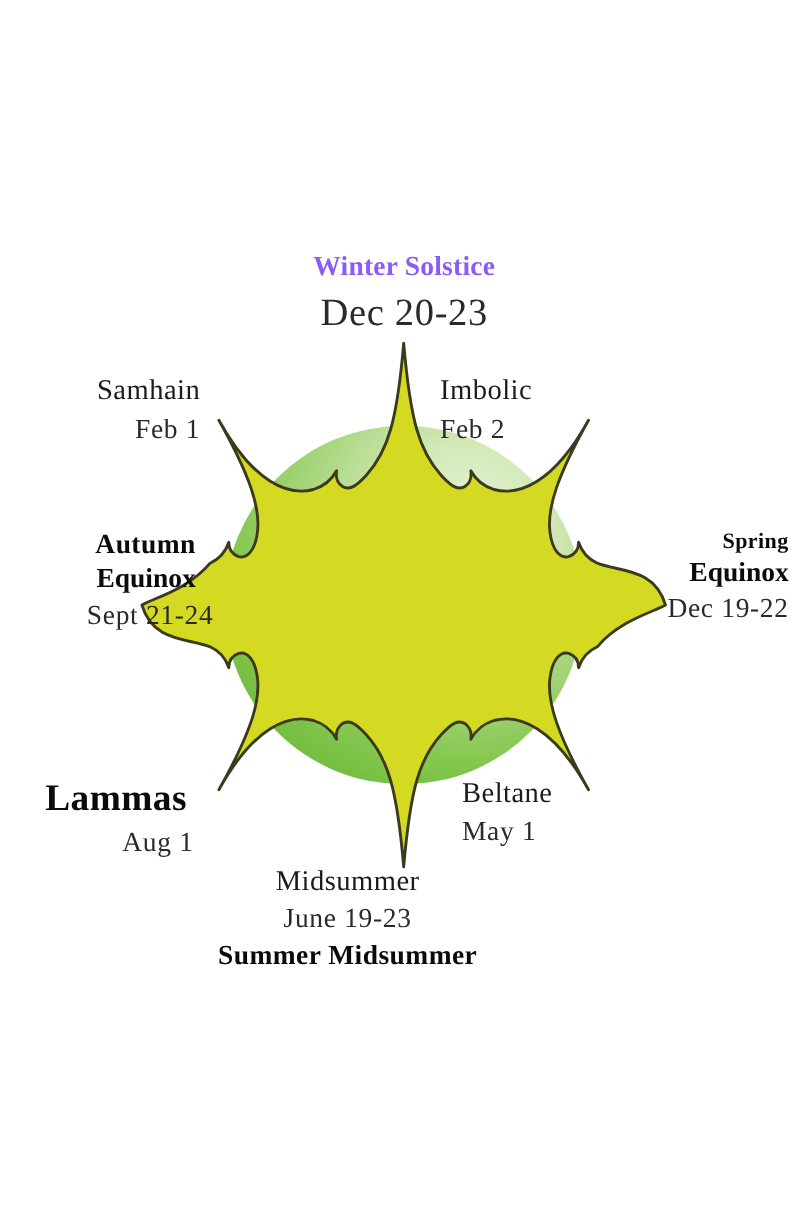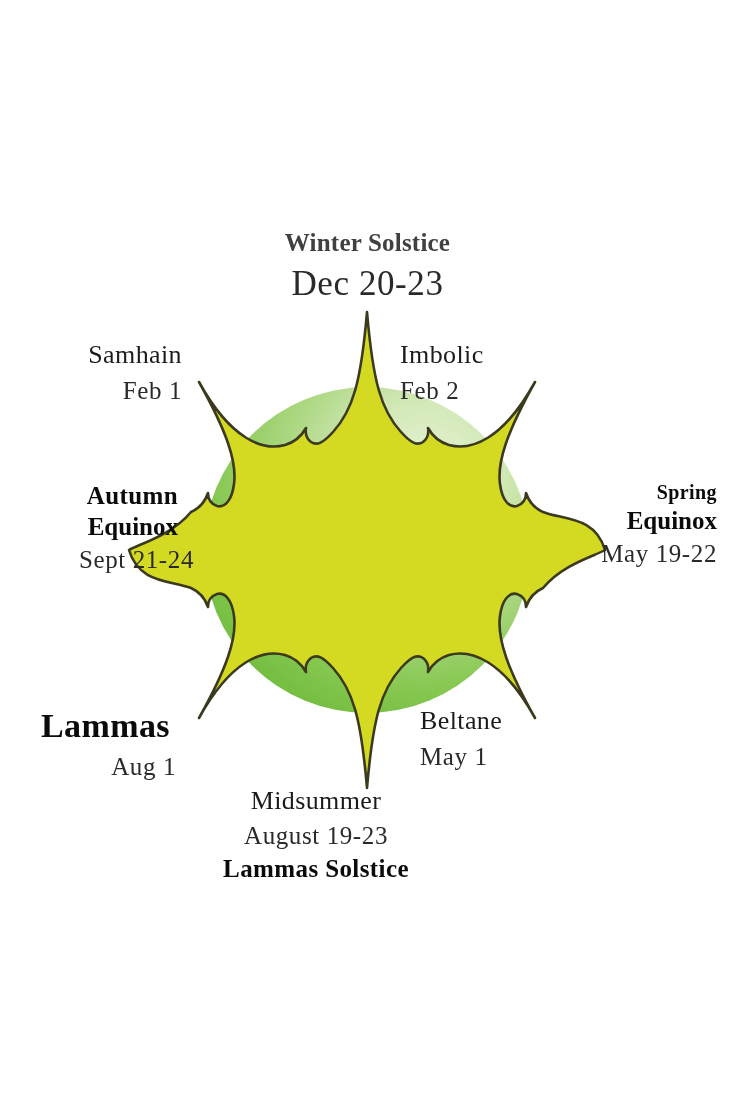--- a/index.html
+++ b/index.html
@@ -55,21 +55,21 @@
     font-weight: 400;
     letter-spacing: 0.6px;
     color: #2a2a2a;
   }
 
   
   #label-winter-solstice {
     top: 228px; left: 0; width: 735px; text-align: center;
   }
   #label-winter-solstice .solstice-name {
-    display: block; font-weight: 700; font-size: 25px; color: #404040;
+    display: block; font-weight: 700; font-size: 25px; color: #8b5cf6;
     letter-spacing: 0.2px;
   }
   #label-winter-solstice .dates {
     display: block; margin-top: 5px; font-size: 35px;
   }
 
   #label-imbolc {
     top: 340px; left: 400px; width: 234px; text-align: left;
   }
   #label-imbolc .festival { display: block; }
@@ -207,38 +207,38 @@
   </div>
 
   <div class="label-group" id="label-samhain">
     <span class="festival">Samhain</span>
     <span class="dates">Feb 1</span>
   </div>
 
   <div class="label-group" id="label-spring-equinox">
     <span class="solstice-name">Spring</span>
     <span class="solstice-name2">Equinox</span>
-    <span class="dates">May 19-22</span>
+    <span class="dates">Dec 19-22</span>
   </div>
 
   <div class="label-group" id="label-autumn-equinox">
     <span class="solstice-name">Autumn</span>
     <span class="solstice-name2">Equinox</span>
     <span class="dates">Sept 21-24</span>
   </div>
 
   <div class="label-group" id="label-beltane">
     <span class="festival">Beltane</span>
     <span class="dates">May 1</span>
   </div>
 
   <div class="label-group" id="label-lammas">
     <span class="festival">Lammas</span>
     <span class="dates">Aug 1</span>
   </div>
 
   <div class="label-group" id="label-midsummer">
     <span class="festival">Midsummer</span>
-    <span class="dates">August 19-23</span>
-    <span class="solstice-name">Lammas Solstice</span>
+    <span class="dates">June 19-23</span>
+    <span class="solstice-name">Summer Midsummer</span>
   </div>
 
 </div>
 
 </body></html>

